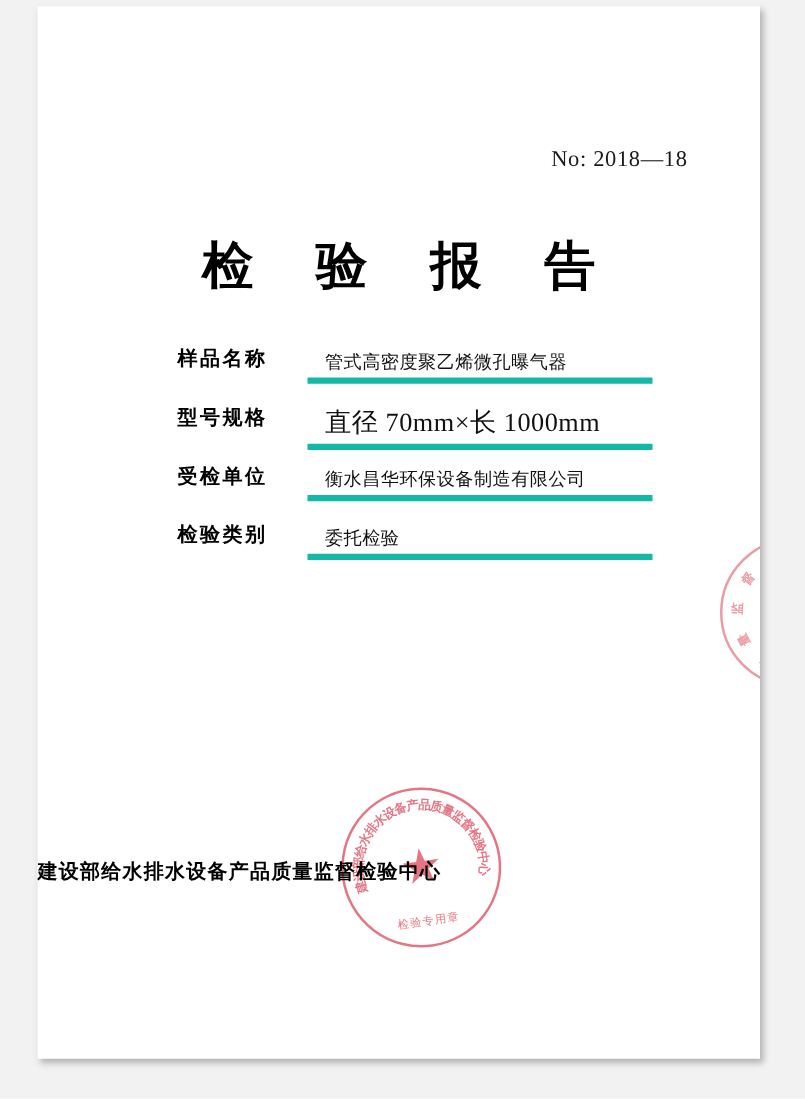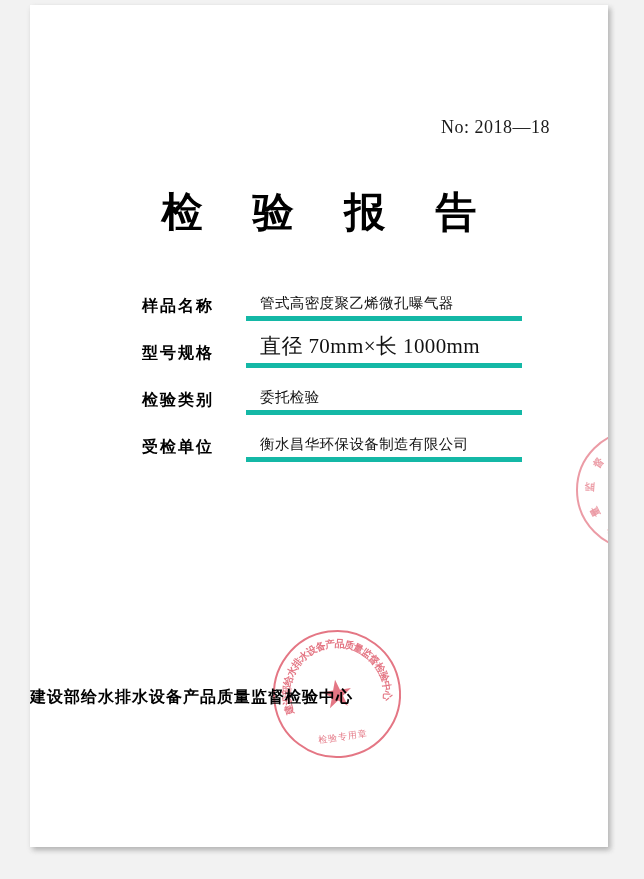--- a/index.html
+++ b/index.html
@@ -73,21 +73,21 @@
 
   
   .fields {
     position: absolute;
     left: 112px;
     top: 272px;
     width: 380px;
   }
   .field-row {
     display: flex;
-    align-items: flex-end;
+    align-items: flex-start;
     height: 44px;
     margin-bottom: 3px;
   }
   .field-label {
     font-family: "DejaVu Sans", sans-serif;
     font-weight: bold;
     font-size: 16px;
     letter-spacing: 2px;
     color: #000;
     width: 104px;
@@ -212,30 +212,30 @@
       </div>
 
       <div class="field-row">
         <div class="field-label">型号规格</div>
         <div class="field-value-wrap">
           <span class="field-value serif-num">直径 70mm×长 1000mm</span>
         </div>
       </div>
 
       <div class="field-row">
+        <div class="field-label">受检单位</div>
+        <div class="field-value-wrap">
+          <span class="field-value">衡水昌华环保设备制造有限公司</span>
+        </div>
+      </div>
+
+      <div class="field-row">
         <div class="field-label">检验类别</div>
         <div class="field-value-wrap">
           <span class="field-value">委托检验</span>
-        </div>
-      </div>
-
-      <div class="field-row">
-        <div class="field-label">受检单位</div>
-        <div class="field-value-wrap">
-          <span class="field-value">衡水昌华环保设备制造有限公司</span>
         </div>
       </div>
 
     </div>
 
     <div class="seal seal-edge">
       <div class="seal-ring-text">
           <span style="font-size: 10px; transform: translate(-23px, 39.84px) rotate(210deg) translate(-50%, -50%);">质</span>
           <span style="font-size: 10px; transform: translate(-40.62px, 21.6px) rotate(242deg) translate(-50%, -50%);">量</span>
           <span style="font-size: 10px; transform: translate(-45.89px, -3.21px) rotate(274deg) translate(-50%, -50%);">监</span>

